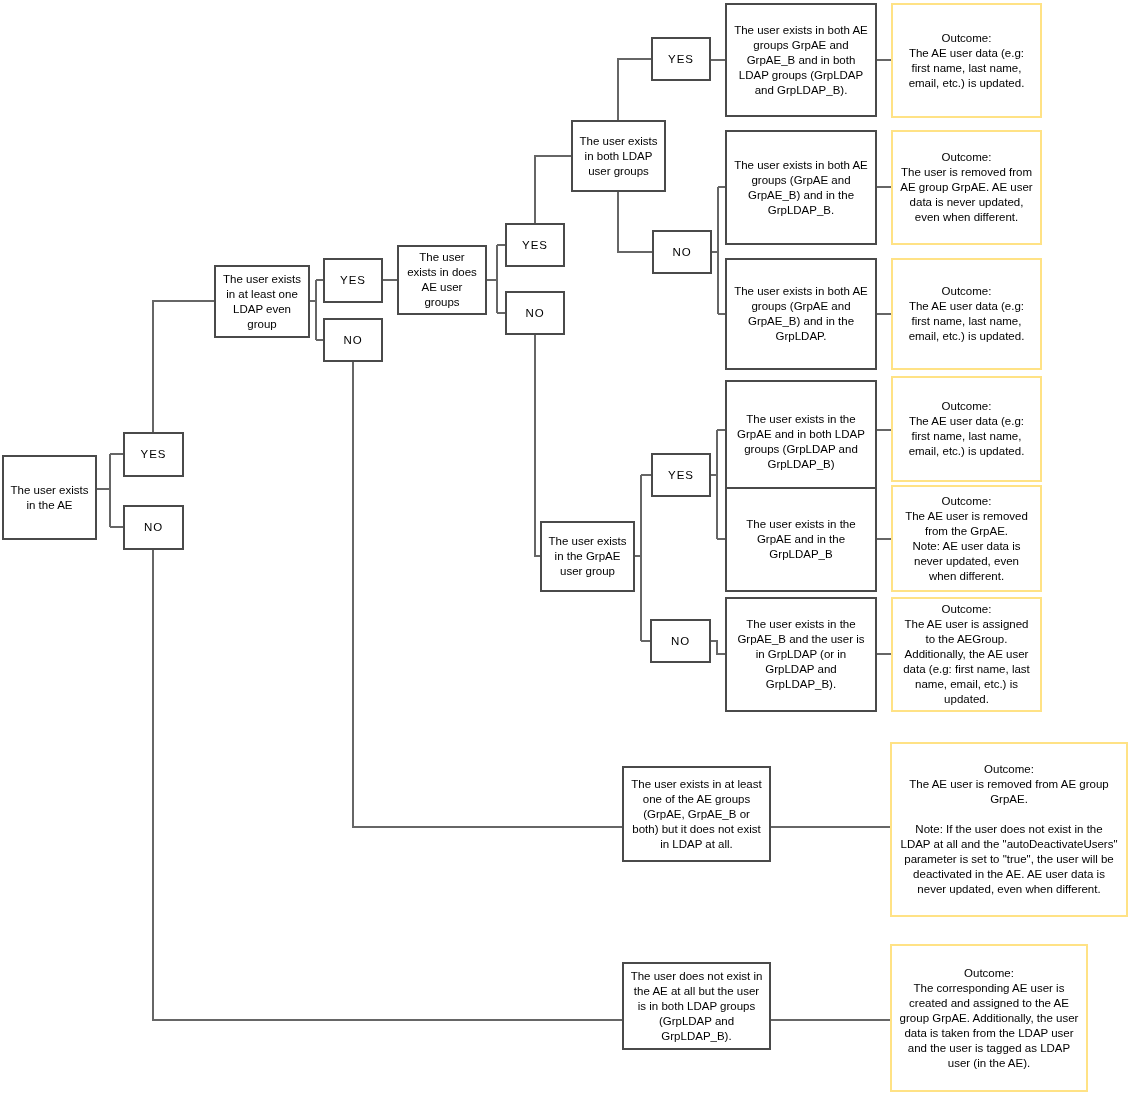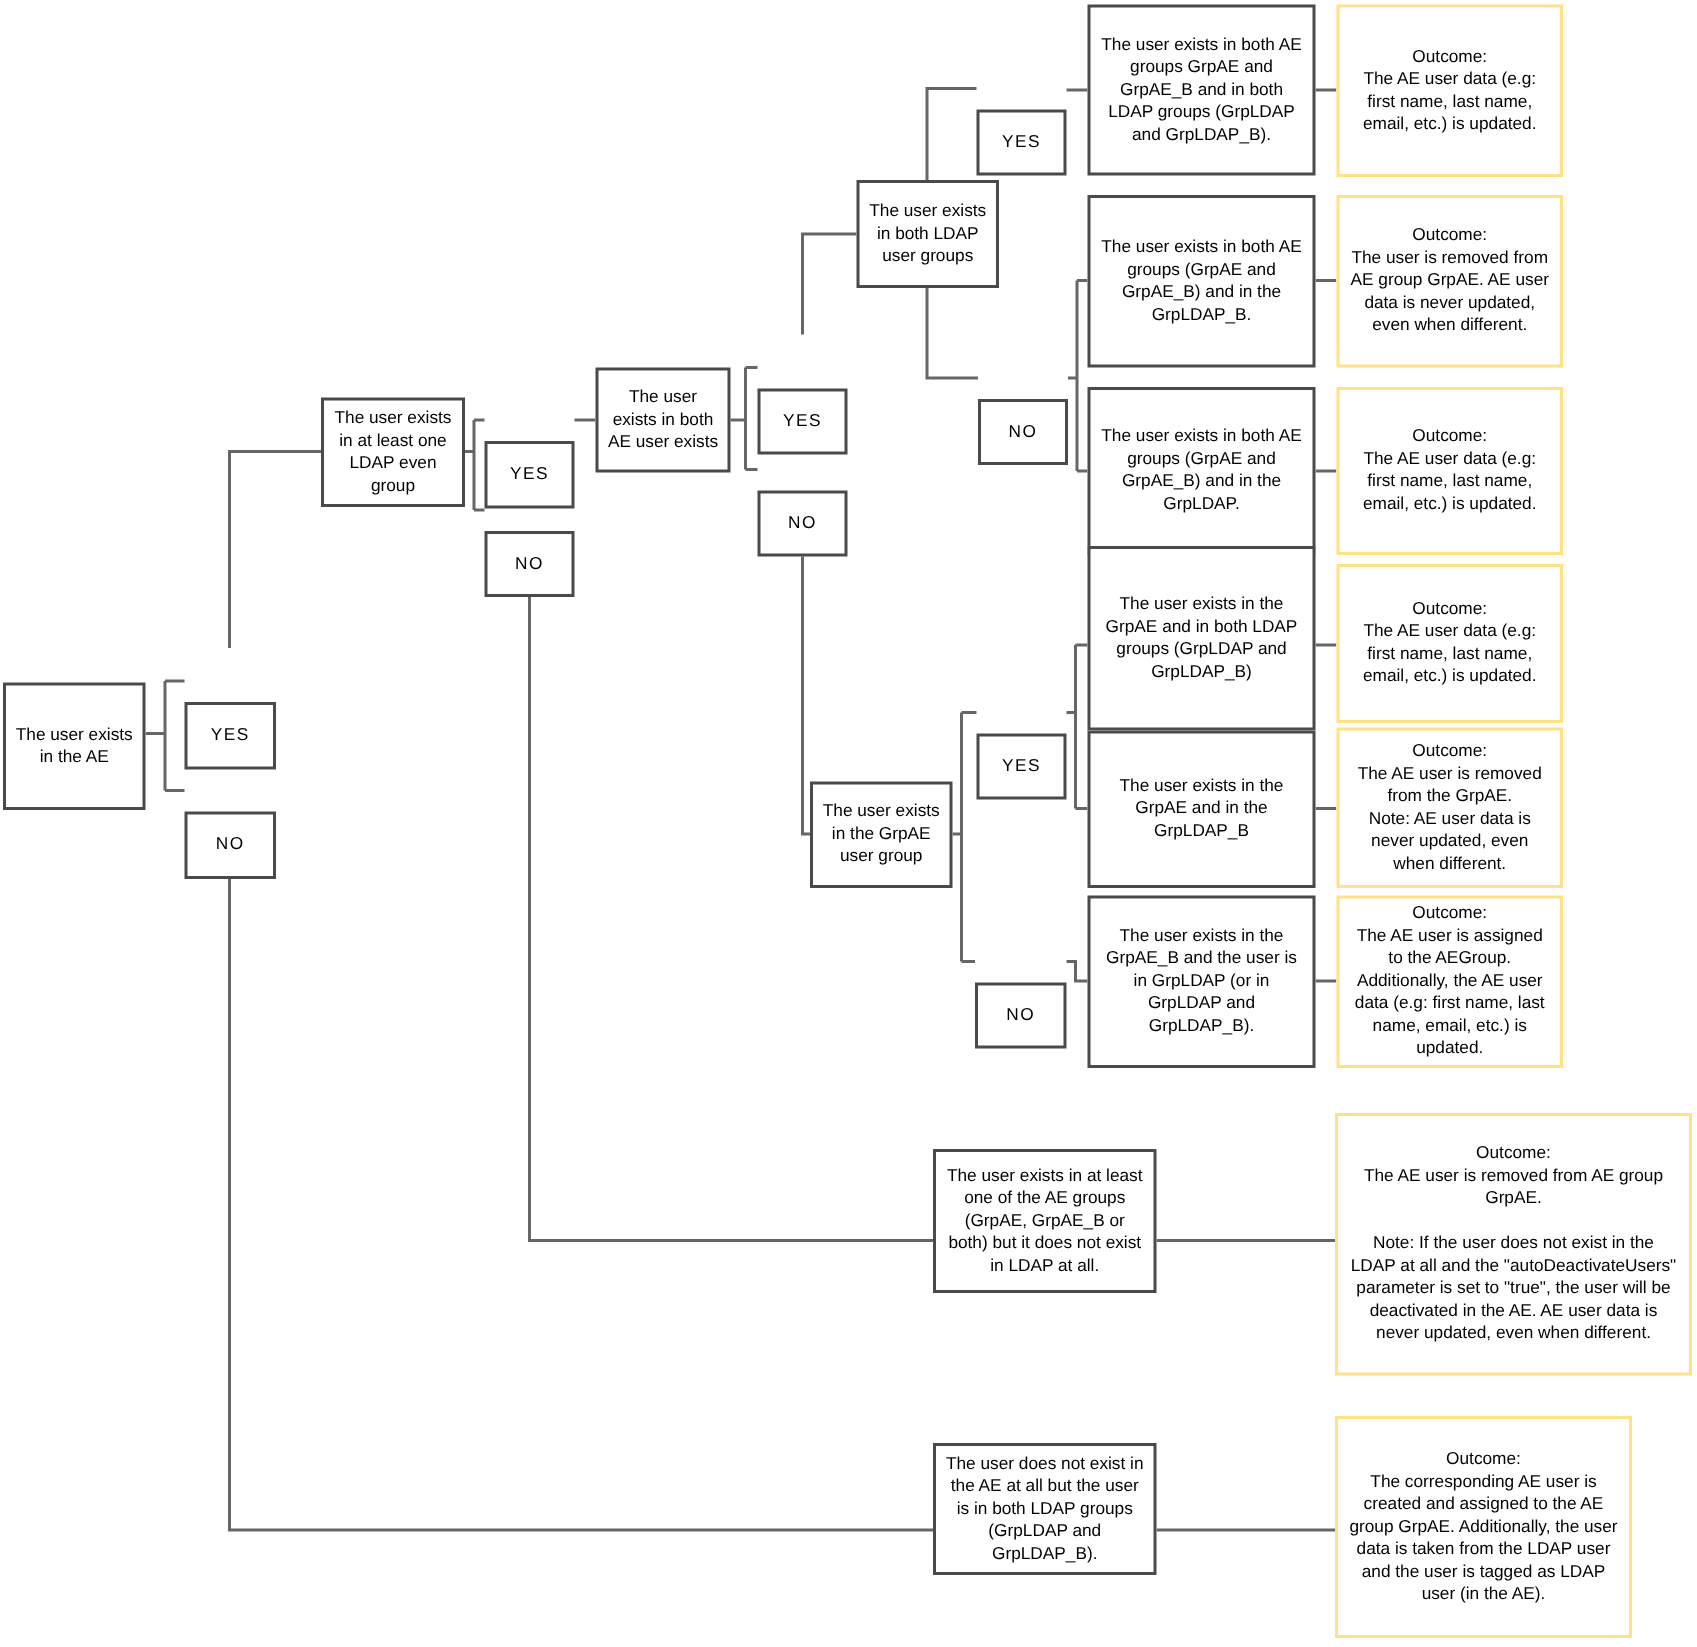--- a/index.html
+++ b/index.html
@@ -14,21 +14,21 @@
   .node{
     position:absolute;
     box-sizing:border-box;
     display:flex;align-items:center;justify-content:center;
     text-align:center;
     background:#ffffff;
     font-size:11.5px;line-height:15px;
     padding:4px 5px;
   }
   .decision{border:2px solid #4a4a4a;}
-  .branch{border:2px solid #4a4a4a;letter-spacing:1px;margin-top:36px;}
+  .branch{border:2px solid #4a4a4a;letter-spacing:1px;}
   .outcome{
     border:2px solid #ffe285;
     white-space:pre-line;
     padding:16px 7px;
   }
 </style>
 </head>
 <body>
 
 <div class="canvas">
@@ -56,36 +56,36 @@
   </svg>
 
   <div class="node decision" style="left:2px;top:455px;width:95px;height:85px">The user exists in the AE</div>
   <div class="node branch" style="left:123px;top:432px;width:61px;height:45px">YES</div>
   <div class="node branch" style="left:123px;top:505px;width:61px;height:45px">NO</div>
 
   <div class="node decision" style="left:214px;top:265px;width:96px;height:73px">The user exists in at least one LDAP even group</div>
   <div class="node branch" style="left:323px;top:258px;width:60px;height:45px">YES</div>
   <div class="node branch" style="left:323px;top:318px;width:60px;height:44px">NO</div>
 
-  <div class="node decision" style="left:397px;top:245px;width:90px;height:70px">The user exists in both AE user exists</div>
+  <div class="node decision" style="left:397px;top:245px;width:90px;height:70px">The user exists in does AE user groups</div>
   <div class="node branch" style="left:505px;top:223px;width:60px;height:44px">YES</div>
   <div class="node branch" style="left:505px;top:291px;width:60px;height:44px">NO</div>
 
   <div class="node decision" style="left:571px;top:120px;width:95px;height:72px">The user exists in both LDAP user groups</div>
   <div class="node branch" style="left:651px;top:37px;width:60px;height:44px">YES</div>
   <div class="node branch" style="left:652px;top:230px;width:60px;height:44px">NO</div>
 
   <div class="node decision" style="left:540px;top:521px;width:95px;height:71px">The user exists in the GrpAE user group</div>
   <div class="node branch" style="left:651px;top:453px;width:60px;height:44px">YES</div>
   <div class="node branch" style="left:650px;top:619px;width:61px;height:44px">NO</div>
 
   <div class="node decision" style="left:725px;top:3px;width:152px;height:114px">The user exists in both AE groups GrpAE and GrpAE_B and in both LDAP groups (GrpLDAP and GrpLDAP_B).</div>
   <div class="node decision" style="left:725px;top:130px;width:152px;height:115px">The user exists in both AE groups (GrpAE and GrpAE_B) and in the GrpLDAP_B.</div>
   <div class="node decision" style="left:725px;top:258px;width:152px;height:112px">The user exists in both AE groups (GrpAE and GrpAE_B) and in the GrpLDAP.</div>
-  <div class="node decision" style="left:725px;top:364px;width:152px;height:123px">The user exists in the GrpAE and in both LDAP groups (GrpLDAP and GrpLDAP_B)</div>
+  <div class="node decision" style="left:725px;top:380px;width:152px;height:123px">The user exists in the GrpAE and in both LDAP groups (GrpLDAP and GrpLDAP_B)</div>
   <div class="node decision" style="left:725px;top:597px;width:152px;height:115px">The user exists in the GrpAE_B and the user is in GrpLDAP (or in GrpLDAP and GrpLDAP_B).</div>
   <div class="node decision" style="left:725px;top:487px;width:152px;height:105px">The user exists in the GrpAE and in the GrpLDAP_B</div>
   <div class="node decision" style="left:622px;top:766px;width:149px;height:96px">The user exists in at least one of the AE groups (GrpAE, GrpAE_B or both) but it does not exist in LDAP at all.</div>
   <div class="node decision" style="left:622px;top:962px;width:149px;height:88px">The user does not exist in the AE at all but the user is in both LDAP groups (GrpLDAP and GrpLDAP_B).</div>
 
   <div class="node outcome" style="left:891px;top:3px;width:151px;height:115px">Outcome:
 The AE user data (e.g: first name, last name, email, etc.) is updated.</div>
   <div class="node outcome" style="left:891px;top:130px;width:151px;height:115px">Outcome:
 The user is removed from AE group GrpAE. AE user data is never updated, even when different.</div>
   <div class="node outcome" style="left:891px;top:258px;width:151px;height:112px">Outcome:

